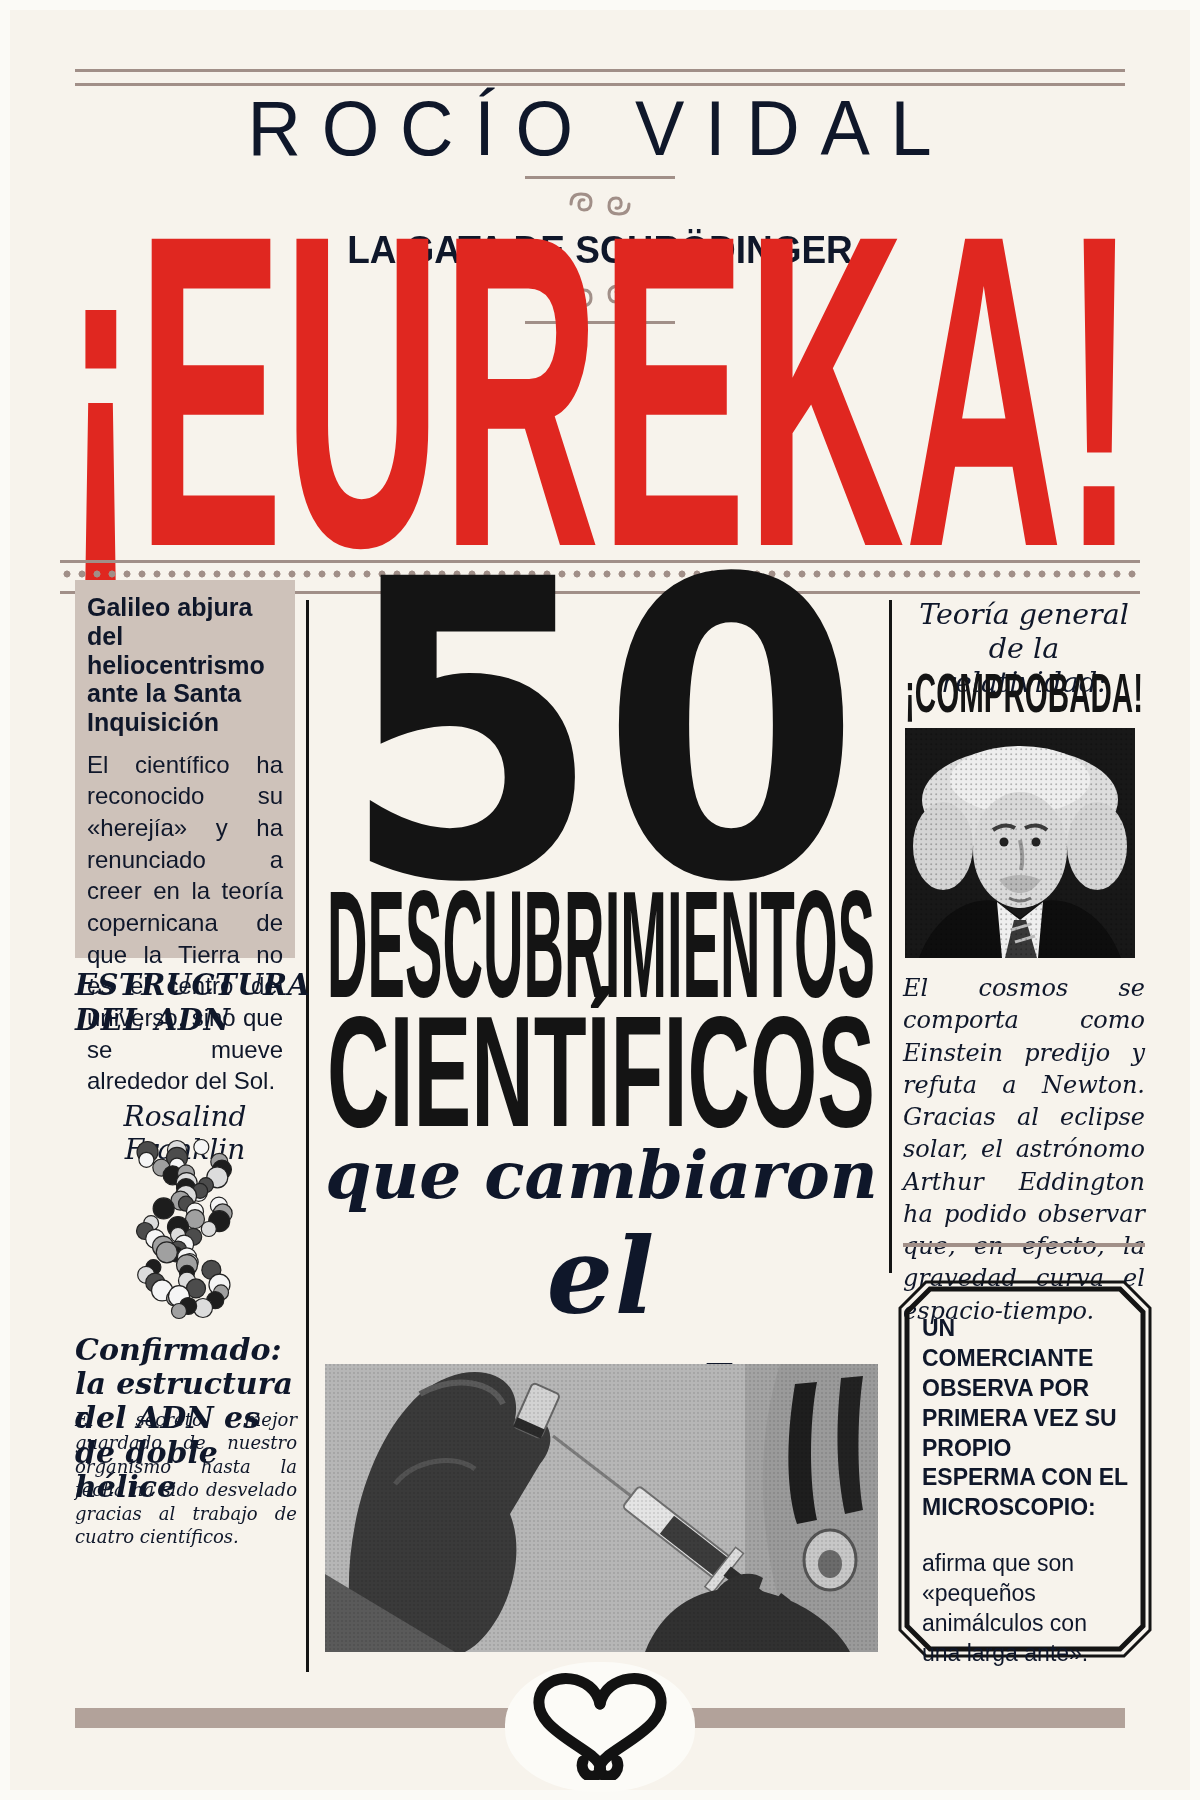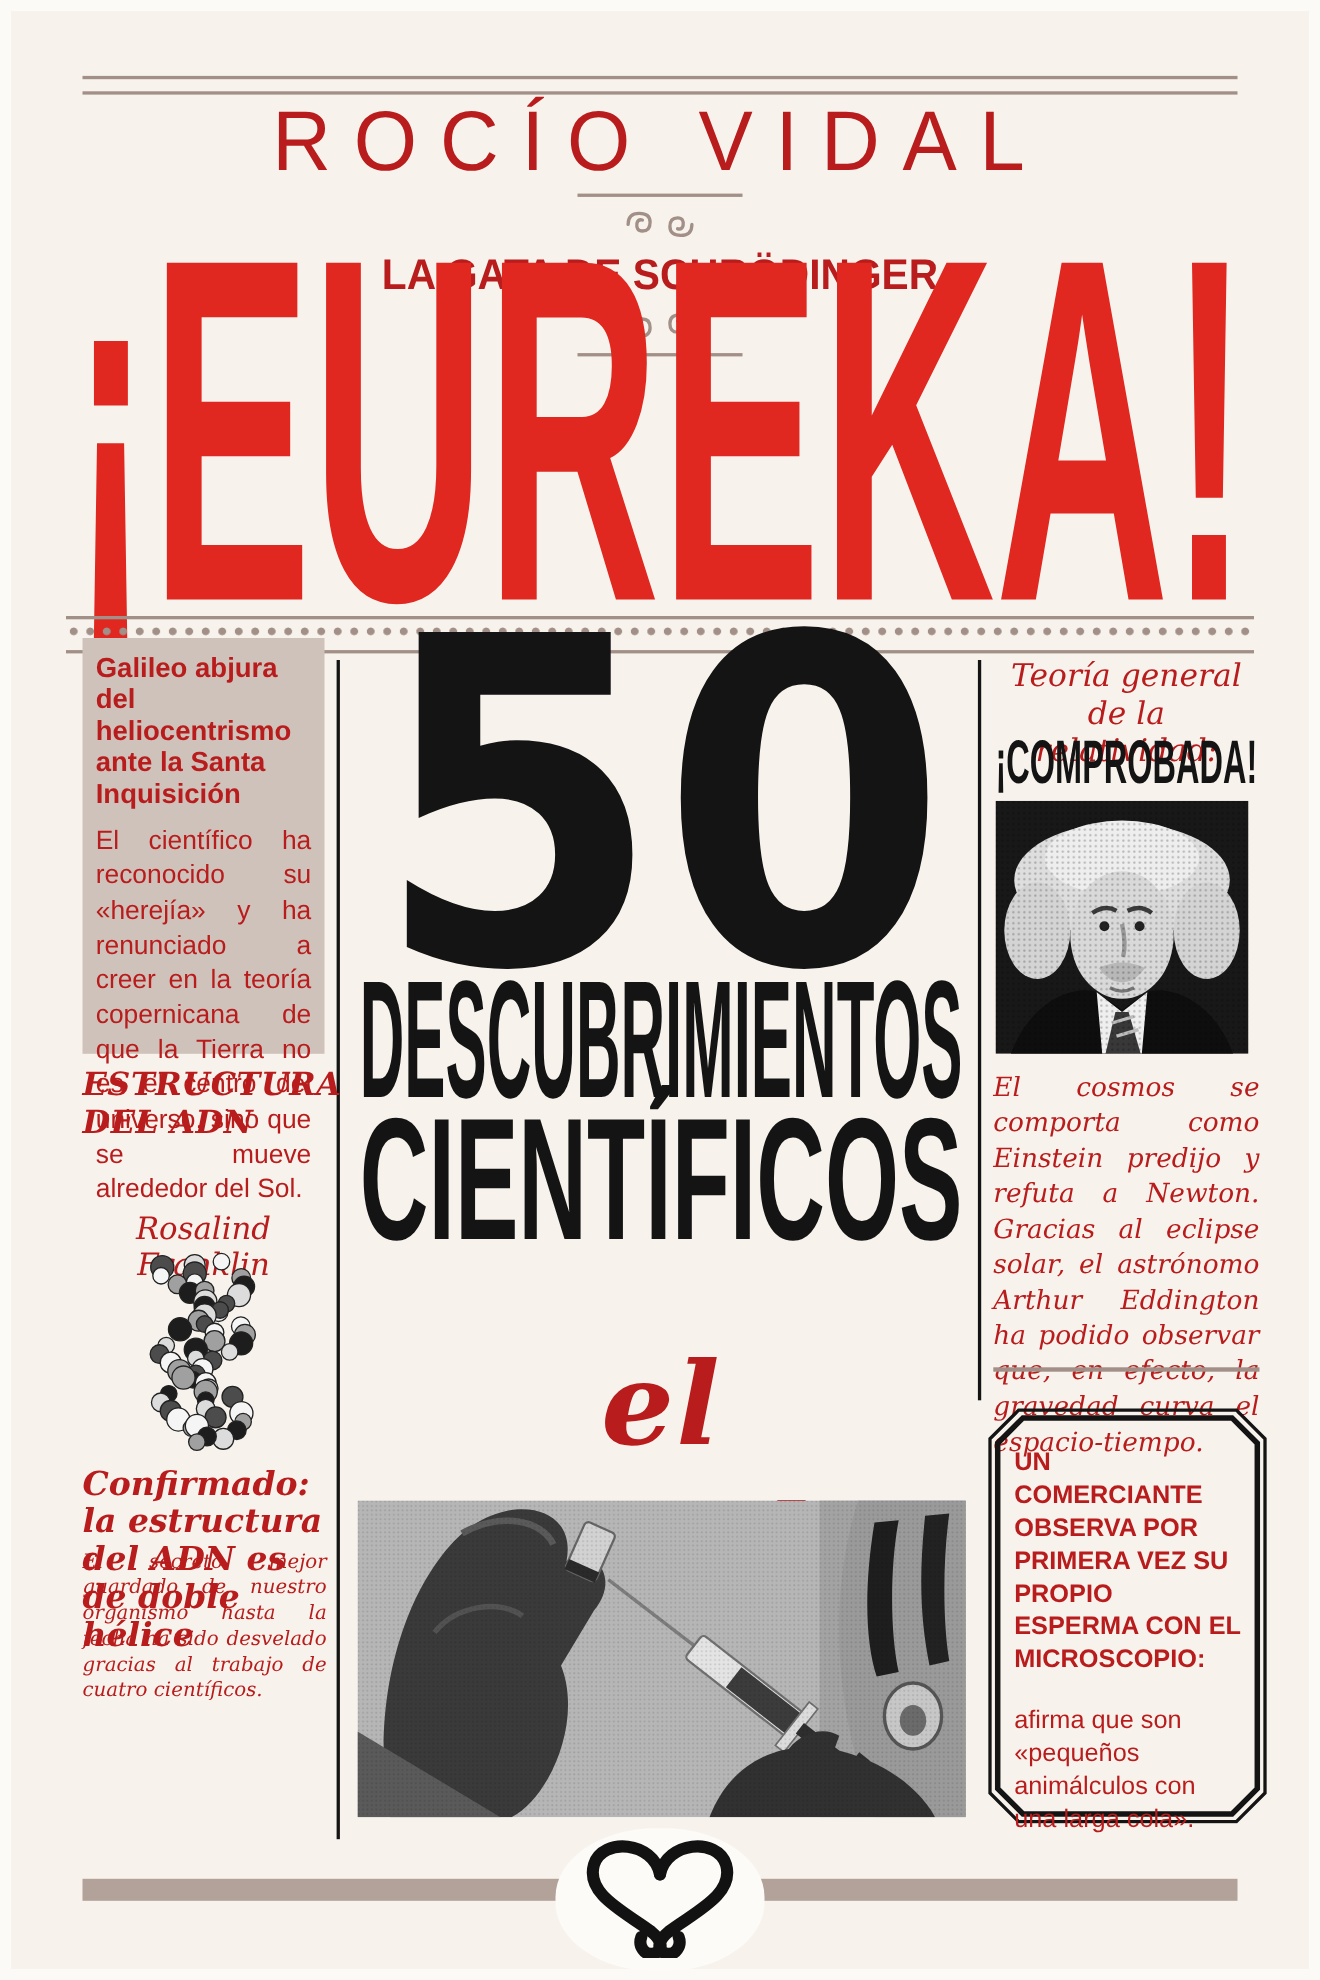--- a/index.html
+++ b/index.html
@@ -1,19 +1,19 @@
 <!DOCTYPE html>
 <html><head>
 <meta charset="utf-8">
 <style>
   html,body{margin:0;padding:0;background:#e9e6df;}
   #cover{
     position:relative; width:1200px; height:1800px; margin:0 auto;
     background:#f7f3ec; overflow:hidden;
-    font-family:"Liberation Sans", sans-serif; color:#b91c1c;
+    font-family:"Liberation Sans", sans-serif; color:#0f172a;
     box-shadow:inset 0 0 0 10px #fbfaf6;
   }
   .abs{position:absolute;}
   .ni{user-select:none;}
 
   
   .toprule{left:75px;width:1050px;height:11px;border-top:3px solid #a18f88;border-bottom:3px solid #a18f88;}
   .author{left:0;top:84px;width:1200px;text-align:center;font-size:74px;font-weight:500;
           letter-spacing:0.28em;transform:scaleY(1.04);transform-origin:top;}
   .aliasrow{left:0;top:176px;width:1200px;display:flex;align-items:center;justify-content:center;gap:10px;flex-direction:column;}
@@ -166,20 +166,21 @@
 
   <svg class="abs" style="left:325px;top:578px;overflow:visible;" width="553" height="302" viewBox="0 0 553 302">
     <text x="276" y="297" text-anchor="middle" font-family="DejaVu Sans, sans-serif" font-weight="bold" font-size="412" fill="#141414" textLength="520" lengthAdjust="spacingAndGlyphs">50</text>
   </svg>
   <svg class="abs" style="left:325px;top:884px;overflow:visible;" width="553" height="120" viewBox="0 0 553 120">
     <text x="276" y="113" text-anchor="middle" font-family="Liberation Sans, sans-serif" font-weight="bold" font-size="152" fill="#141414" textLength="548" lengthAdjust="spacingAndGlyphs">DESCUBRIMIENTOS</text>
   </svg>
   <svg class="abs" style="left:325px;top:1008px;overflow:visible;" width="553" height="124" viewBox="0 0 553 124">
     <text x="276" y="118" text-anchor="middle" font-family="Liberation Sans, sans-serif" font-weight="bold" font-size="158" fill="#141414" textLength="548" lengthAdjust="spacingAndGlyphs">CIENTÍFICOS</text>
   </svg>
+  <div class="abs subt1 serif ni">que cambiaron</div>
   <div class="abs subt2 serif ni">el mundo</div>
 
   <svg class="abs" style="left:325px;top:1364px;" width="553" height="288" viewBox="0 0 553 288">
     <rect width="553" height="288" fill="#b6b6b6"></rect>
 
     <rect x="420" y="0" width="133" height="288" fill="#a3a3a3"></rect>
     <path d="M420,0 L553,0 L553,288 L470,288 C430,180 430,80 455,0 Z" fill="#9a9a9a"></path>
     <path d="M470,20 C460,80 462,130 472,160 L492,156 C484,120 484,60 492,18 Z" fill="#1e1e1e"></path>
     <path d="M516,14 C510,70 512,110 520,150 L538,146 C532,110 532,54 538,12 Z" fill="#222222"></path>
     <ellipse cx="505" cy="196" rx="26" ry="30" fill="#c7c7c7" stroke="#555" stroke-width="3"></ellipse>
@@ -252,21 +253,21 @@
   <div class="abs relbody serif ni">El cosmos se comporta como Einstein predijo y refuta a Newton. Gracias al eclipse solar, el astrónomo Arthur Eddington ha podido observar que, en efecto, la gravedad curva el espacio-tiempo.</div>
   <div class="abs rightrule"></div>
 
   <div class="abs spermbox">
     <svg width="254" height="378" viewBox="0 0 254 378" style="position:absolute;left:0;top:0;">
       <polygon points="28,2 226,2 252,28 252,350 226,376 28,376 2,350 2,28" fill="none" stroke="#141414" stroke-width="3"></polygon>
       <polygon points="32,9 222,9 245,32 245,346 222,369 32,369 9,346 9,32" fill="none" stroke="#141414" stroke-width="5"></polygon>
     </svg>
     <div class="spermtext">
       <div class="spermhead ni">UN COMERCIANTE OBSERVA POR PRIMERA VEZ SU PROPIO ESPERMA CON EL MICROSCOPIO:</div>
-      <div class="spermbody ni">afirma que son «pequeños animálculos con una larga cola».</div>
+      <div class="spermbody ni">afirma que son «pequeños animálculos con una larga ante».</div>
     </div>
   </div>
 
   <div class="abs footbar"></div>
   <div class="abs loghalo"></div>
   <svg class="abs" style="left:518px;top:1668px;" width="164" height="112" viewBox="0 0 164 112">
     <g fill="none" stroke="#121212" stroke-width="11" stroke-linecap="round">
       <path d="M82,36 C 88,6 134,2 142,27 C 150,54 114,70 90,88 C 80,96 78,106 88,108 C 96,110 102,101 99,93"></path>
       <path d="M82,36 C 76,6 30,2 22,27 C 14,54 50,70 74,88 C 84,96 86,106 76,108 C 68,110 62,101 65,93"></path>
     </g>

